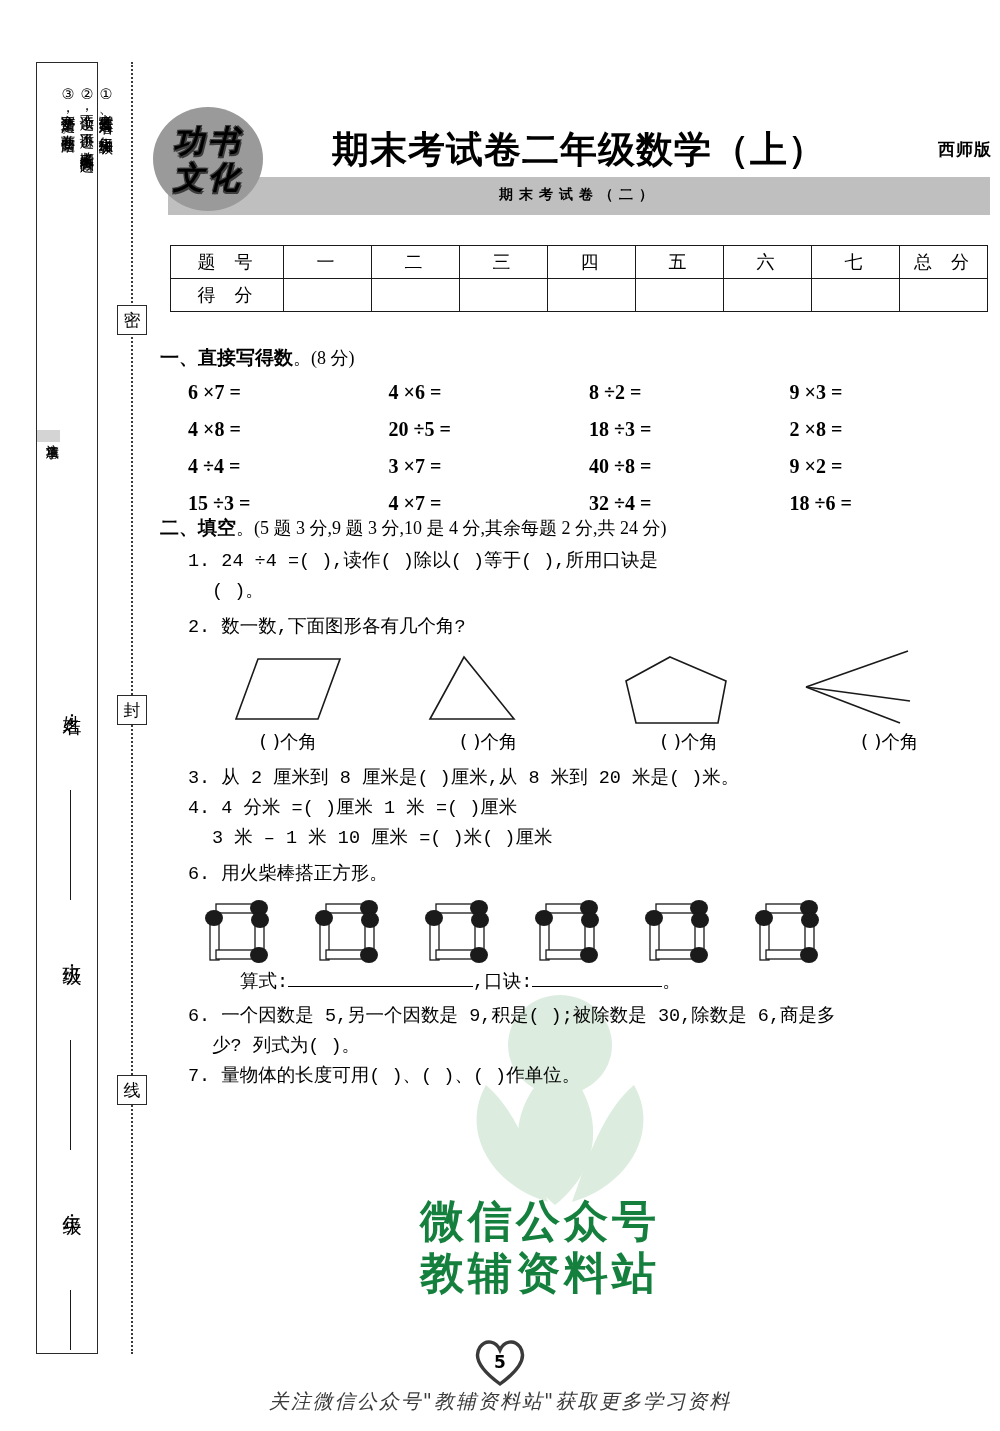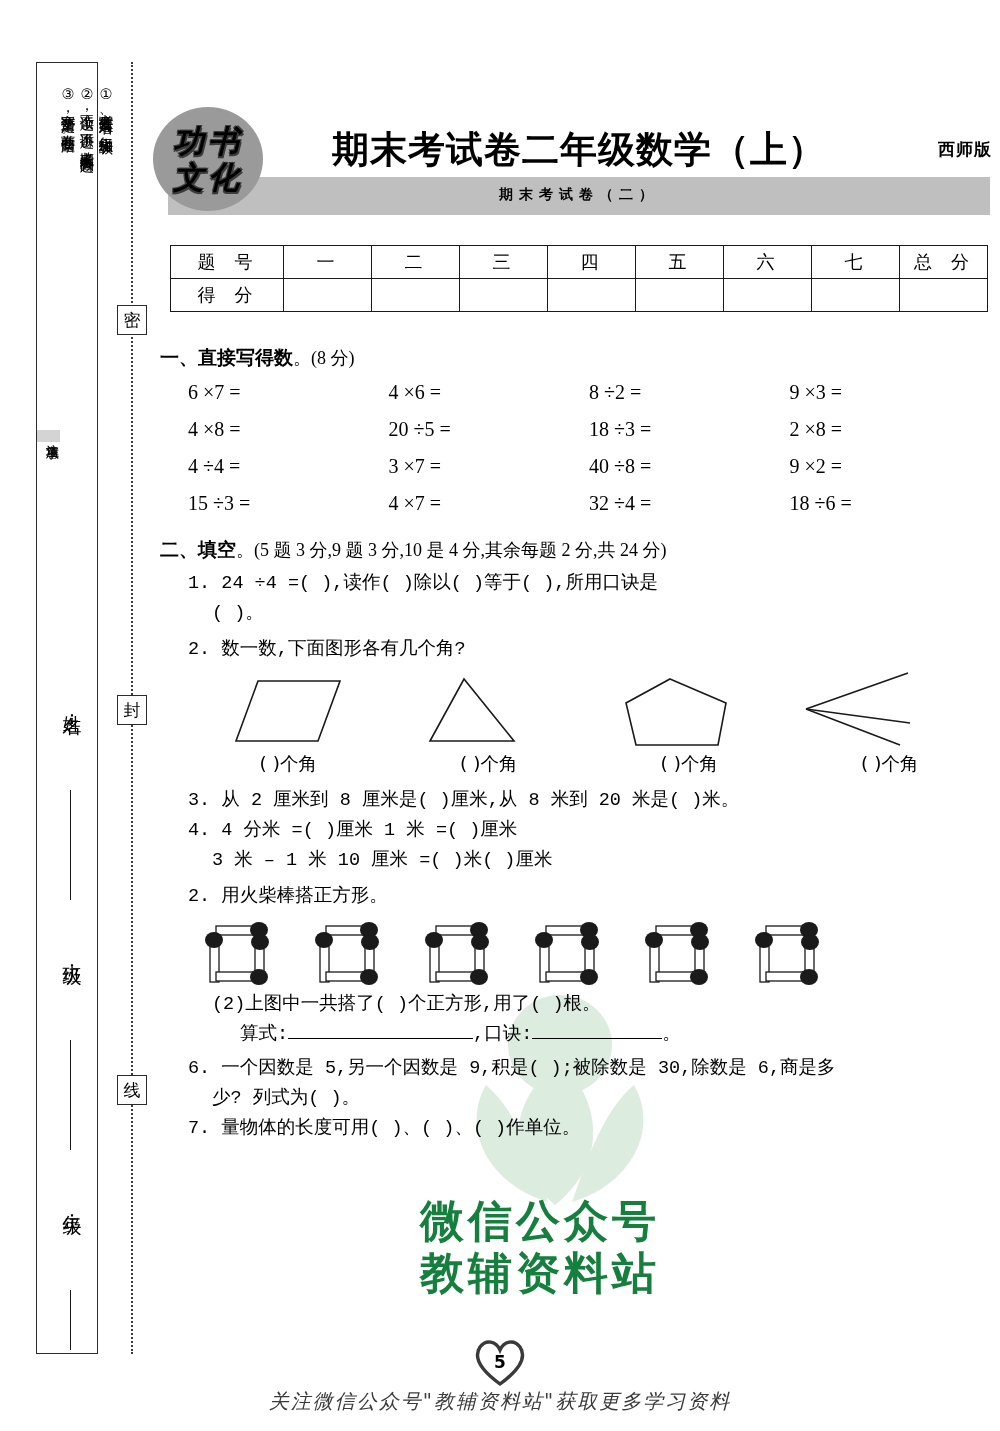--- a/index.html
+++ b/index.html
@@ -213,21 +213,21 @@
   .sec-head .pts { font-family: "Liberation Serif", serif; font-size: 18px; }
 
   .calc-grid {
     display: grid;
     grid-template-columns: repeat(4, 1fr);
     row-gap: 14px;
     margin: 10px 0 0 28px;
     font-family: "Liberation Serif", serif;
     font-size: 20px;
   }
-  .calc-grid div { white-space: nowrap; }
+  .calc-grid div { white-space: nowrap; font-weight: bold; }
 
   .q {
     font-family: Liberation Mono, monospace;
     font-size: 18.5px;
     line-height: 30px;
     margin-left: 28px;
     white-space: nowrap;
   }
   .q2 { margin-left: 52px; }
   .q3 { margin-left: 80px; }
@@ -384,21 +384,21 @@
     <div>4 ÷4 =</div>
     <div>3 ×7 =</div>
     <div>40 ÷8 =</div>
     <div>9 ×2 =</div>
     <div>15 ÷3 =</div>
     <div>4 ×7 =</div>
     <div>32 ÷4 =</div>
     <div>18 ÷6 =</div>
   </div>
 
-  <div class="sec-head" style="margin-top:22px;">
+  <div class="sec-head" style="">
     <b>二、</b><b>填空</b><span class="pts">。(5 题 3 分,9 题 3 分,10 是 4 分,其余每题 2 分,共 24 分)</span>
   </div>
 
   <div class="q" style="margin-top:6px;">1. 24 ÷4 =(          ),读作(                          )除以(          )等于(          ),所用口诀是</div>
   <div class="q q2">(                    )。</div>
 
   <div class="q" style="margin-top:6px;">2. 数一数,下面图形各有几个角?</div>
 
   <div class="shapes-row">
     <svg style="position:absolute;left:40px;top:0;" width="150" height="78" viewBox="0 0 150 78">
@@ -423,21 +423,21 @@
     <div>(         )个角</div>
     <div>(         )个角</div>
     <div>(         )个角</div>
     <div>(         )个角</div>
   </div>
 
   <div class="q" style="margin-top:10px;">3. 从 2 厘米到 8 厘米是(          )厘米,从 8 米到 20 米是(          )米。</div>
   <div class="q">4. 4 分米 =(          )厘米             1 米 =(          )厘米</div>
   <div class="q q2">3 米 – 1 米 10 厘米 =(          )米(          )厘米</div>
 
-  <div class="q" style="margin-top:6px;">2. 用火柴棒搭正方形。</div>
+  <div class="q" style="margin-top:6px;">6. 用火柴棒搭正方形。</div>
 
   <div class="match-row">
     <svg width="72" height="66" viewBox="0 0 72 66">
       <rect x="12" y="6" width="42" height="9" fill="#fff" stroke="#1a1a1a" stroke-width="1.3"></rect>
       <rect x="6" y="20" width="9" height="42" fill="#fff" stroke="#1a1a1a" stroke-width="1.3"></rect>
       <rect x="51" y="20" width="9" height="42" fill="#fff" stroke="#1a1a1a" stroke-width="1.3"></rect>
       <rect x="12" y="52" width="42" height="9" fill="#fff" stroke="#1a1a1a" stroke-width="1.3"></rect>
       <ellipse cx="55" cy="10" rx="9" ry="8" fill="#1a1a1a"></ellipse>
       <ellipse cx="10" cy="20" rx="9" ry="8" fill="#1a1a1a"></ellipse>
       <ellipse cx="56" cy="22" rx="9" ry="8" fill="#1a1a1a"></ellipse>
@@ -488,21 +488,20 @@
       <rect x="6" y="20" width="9" height="42" fill="#fff" stroke="#1a1a1a" stroke-width="1.3"></rect>
       <rect x="51" y="20" width="9" height="42" fill="#fff" stroke="#1a1a1a" stroke-width="1.3"></rect>
       <rect x="12" y="52" width="42" height="9" fill="#fff" stroke="#1a1a1a" stroke-width="1.3"></rect>
       <ellipse cx="55" cy="10" rx="9" ry="8" fill="#1a1a1a"></ellipse>
       <ellipse cx="10" cy="20" rx="9" ry="8" fill="#1a1a1a"></ellipse>
       <ellipse cx="56" cy="22" rx="9" ry="8" fill="#1a1a1a"></ellipse>
       <ellipse cx="55" cy="57" rx="9" ry="8" fill="#1a1a1a"></ellipse>
     </svg>
   </div>
 
-  <div class="q q2">(2)上图中一共搭了(          )个正方形,用了(          )根。</div>
   <div class="q q3">
     <span>算式:</span><span class="blank-line" style="width:185px;"></span><span>,口诀:</span><span class="blank-line" style="width:130px;"></span><span>。</span>
   </div>
 
   <div class="q" style="margin-top:4px;">6. 一个因数是 5,另一个因数是 9,积是(              );被除数是 30,除数是 6,商是多</div>
   <div class="q q2">少? 列式为(                           )。</div>
   <div class="q">7. 量物体的长度可用(          )、(          )、(          )作单位。</div>
 </div>
 
 <div class="heart-wrap">

